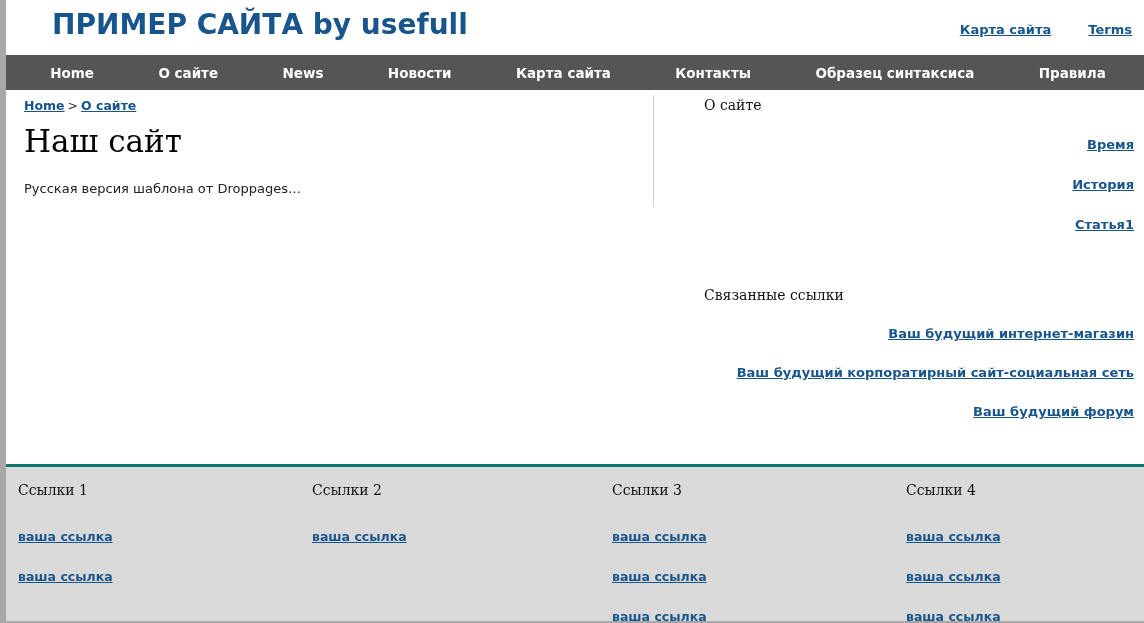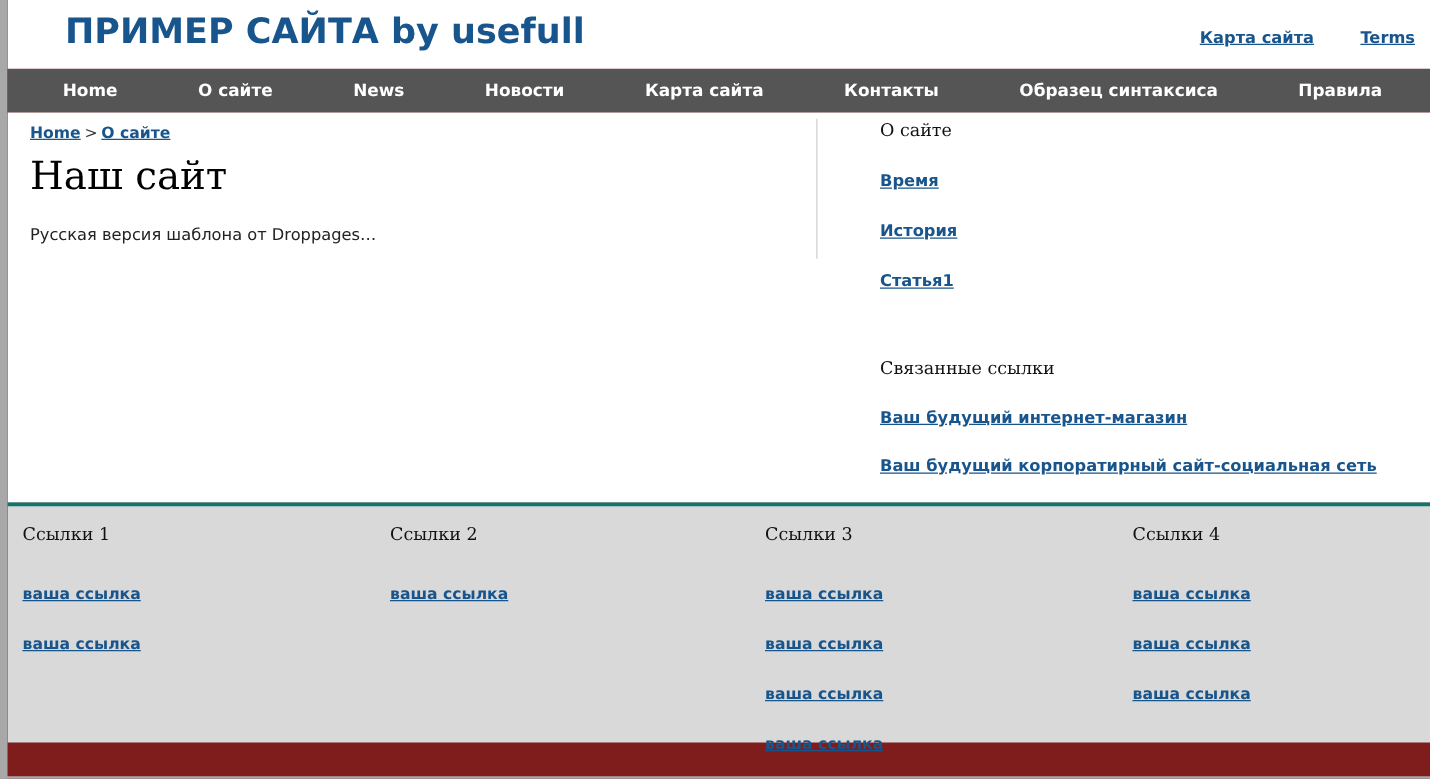--- a/index.html
+++ b/index.html
@@ -16,21 +16,21 @@
     position: relative;
   }
   #page {
     position: absolute;
     left: 0; top: 0;
     width: 1144px;
     height: 623px;
     box-sizing: border-box;
     border-left: 6px solid #a8a8a8;
     border-bottom: 2px solid #a8a8a8;
-    background: #7f1d1d;
+    background: #f97316;
     overflow: hidden;
   }
 
   
   #header {
     position: relative;
     height: 55px;
     background: #ffffff;
   }
   #site-title {
@@ -74,21 +74,21 @@
     font-size: 13.5px;
     font-weight: bold;
     text-decoration: none;
     white-space: nowrap;
     font-family: "DejaVu Sans", "Liberation Sans", sans-serif;
   }
 
   
   #body-area {
     position: relative;
-    height: 312px;
+    height: 374px;
     background: #ffffff;
   }
   #content {
     position: absolute;
     left: 18px;
     top: 0;
     width: 620px;
   }
   #breadcrumb {
     padding-top: 8px;
@@ -141,20 +141,21 @@
     font-family: "DejaVu Serif", "Liberation Serif", serif;
     font-size: 14px;
     color: #111111;
     font-weight: normal;
     margin: 0;
   }
   .side-list {
     margin: 0;
     padding: 0;
     list-style: none;
+    text-align: right;
   }
   .side-list li {
     margin-top: 21px;
   }
   .side-list li a {
     color: #18558c;
     font-size: 13px;
     font-weight: bold;
     text-decoration: underline;
     font-family: "DejaVu Sans", "Liberation Sans", sans-serif;

